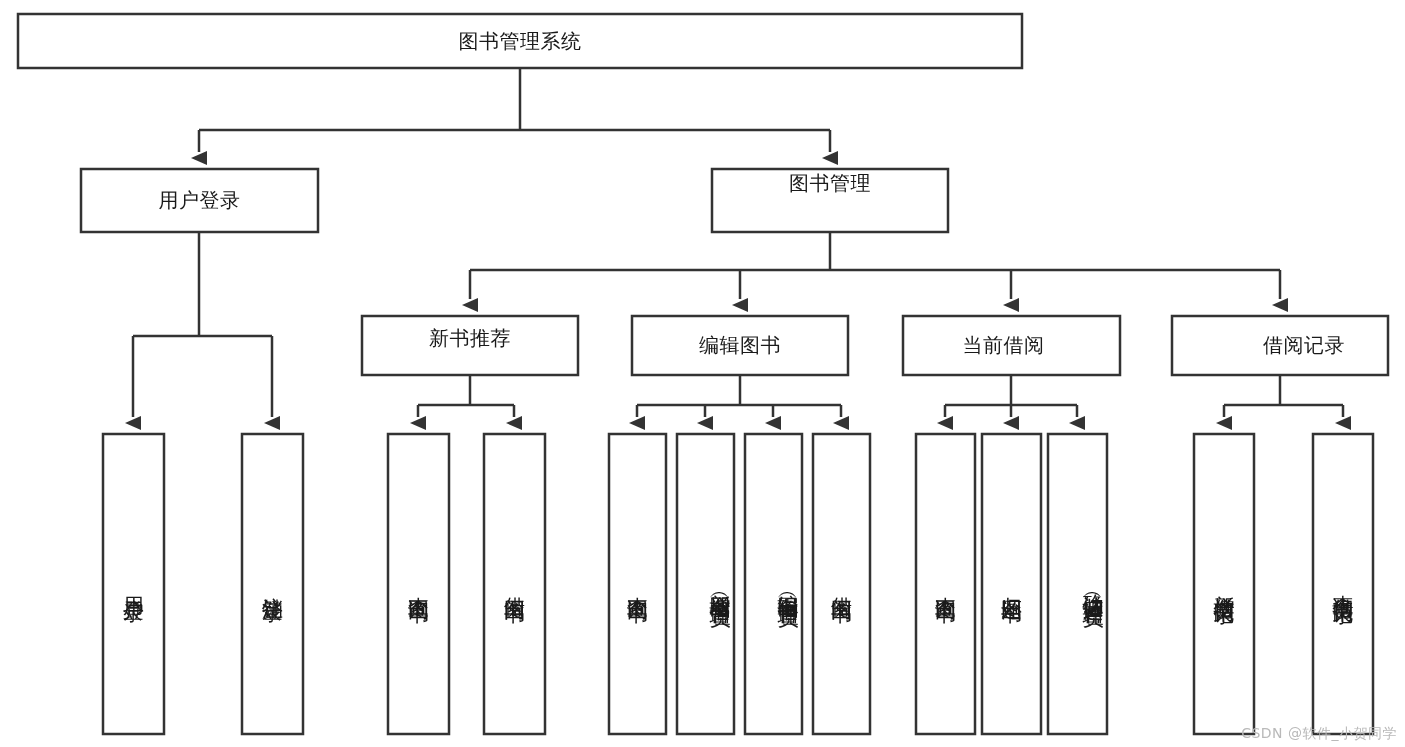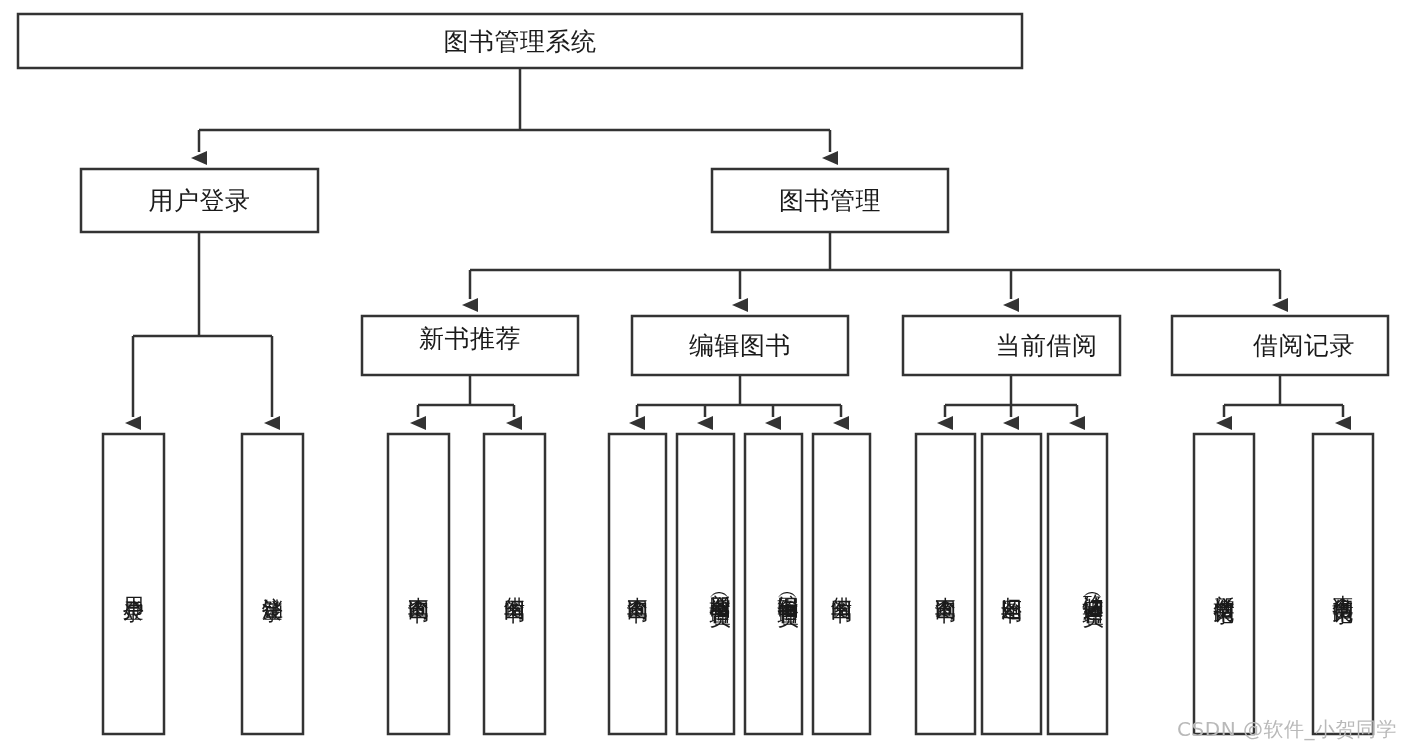--- a/index.html
+++ b/index.html
@@ -43,42 +43,42 @@
     position: absolute;
     display: flex;
     align-items: center;
     justify-content: center;
     color: #1a1a1a;
     font-family: "DejaVu Sans", "Liberation Sans", sans-serif;
     pointer-events: none;
     white-space: nowrap;
   }
   .node-label.horiz {
-    font-size: 25px;
+    font-size: 20px;
     letter-spacing: 0.5px;
   }
   .node-label.vert {
     writing-mode: vertical-rl;
     text-orientation: upright;
     font-size: 21px;
     letter-spacing: 2px;
     align-items: flex-start;
     justify-content: center;
     padding-top: 4px;
     box-sizing: border-box;
   }
   .node-label.vert.centered {
     align-items: center;
     padding-top: 0;
   }
   .watermark {
     position: absolute;
     right: 8px;
     bottom: 4px;
-    font-size: 20px;
+    font-size: 14px;
     color: #b9b9b9;
     font-family: "DejaVu Sans", "Liberation Sans", sans-serif;
     letter-spacing: 0.5px;
     white-space: nowrap;
   }
 </style>
 </head>
 <body>
 
 <div id="diagram-root">
@@ -155,25 +155,25 @@
 
     <path class="edge-line" d="M1280,375 L1280,405"></path>
     <path class="edge-line" d="M1224,405 L1343,405"></path>
     <path class="edge-line" marker-end="url(#arr)" d="M1224,405 L1224,417"></path>
     <path class="edge-line" marker-end="url(#arr)" d="M1343,405 L1343,417"></path>
   </svg>
 
   <div class="node-label horiz" style="left:18px; top:14px; width:1004px; height:54px;">图书管理系统</div>
 
   <div class="node-label horiz" style="left:81px; top:169px; width:237px; height:63px;">用户登录</div>
-  <div class="node-label horiz" style="left:712px; top:169px; width:236px; height:63px;">图书管理</div>
+  <div class="node-label horiz" style="left:712px; top:152px; width:236px; height:63px;">图书管理</div>
 
   <div class="node-label horiz" style="left:362px; top:316px; width:216px; height:44px;">新书推荐</div>
   <div class="node-label horiz" style="left:632px; top:316px; width:216px; height:59px;">编辑图书</div>
-  <div class="node-label horiz" style="left:903px; top:316px; width:201px; height:59px;padding-left:43px;">当前借阅</div>
+  <div class="node-label horiz" style="left:903px; top:316px; width:201px; height:59px;">当前借阅</div>
   <div class="node-label horiz" style="left:1172px; top:316px; width:216px; height:59px;margin-left:24px;">借阅记录</div>
 
   <div class="node-label vert centered" style="left:103px; top:434px; width:61px; height:300px;">用户登录</div>
   <div class="node-label vert centered" style="left:242px; top:434px; width:61px; height:300px;">注销登录</div>
 
   <div class="node-label vert centered" style="left:388px; top:434px; width:61px; height:300px;">查询图书</div>
   <div class="node-label vert centered" style="left:484px; top:434px; width:61px; height:300px;">借阅图书</div>
 
   <div class="node-label vert centered" style="left:609px; top:434px; width:57px; height:300px;">查询图书</div>
   <div class="node-label vert" style="left:677px; top:434px; width:57px; height:300px;">新增图书（管理员）</div>

